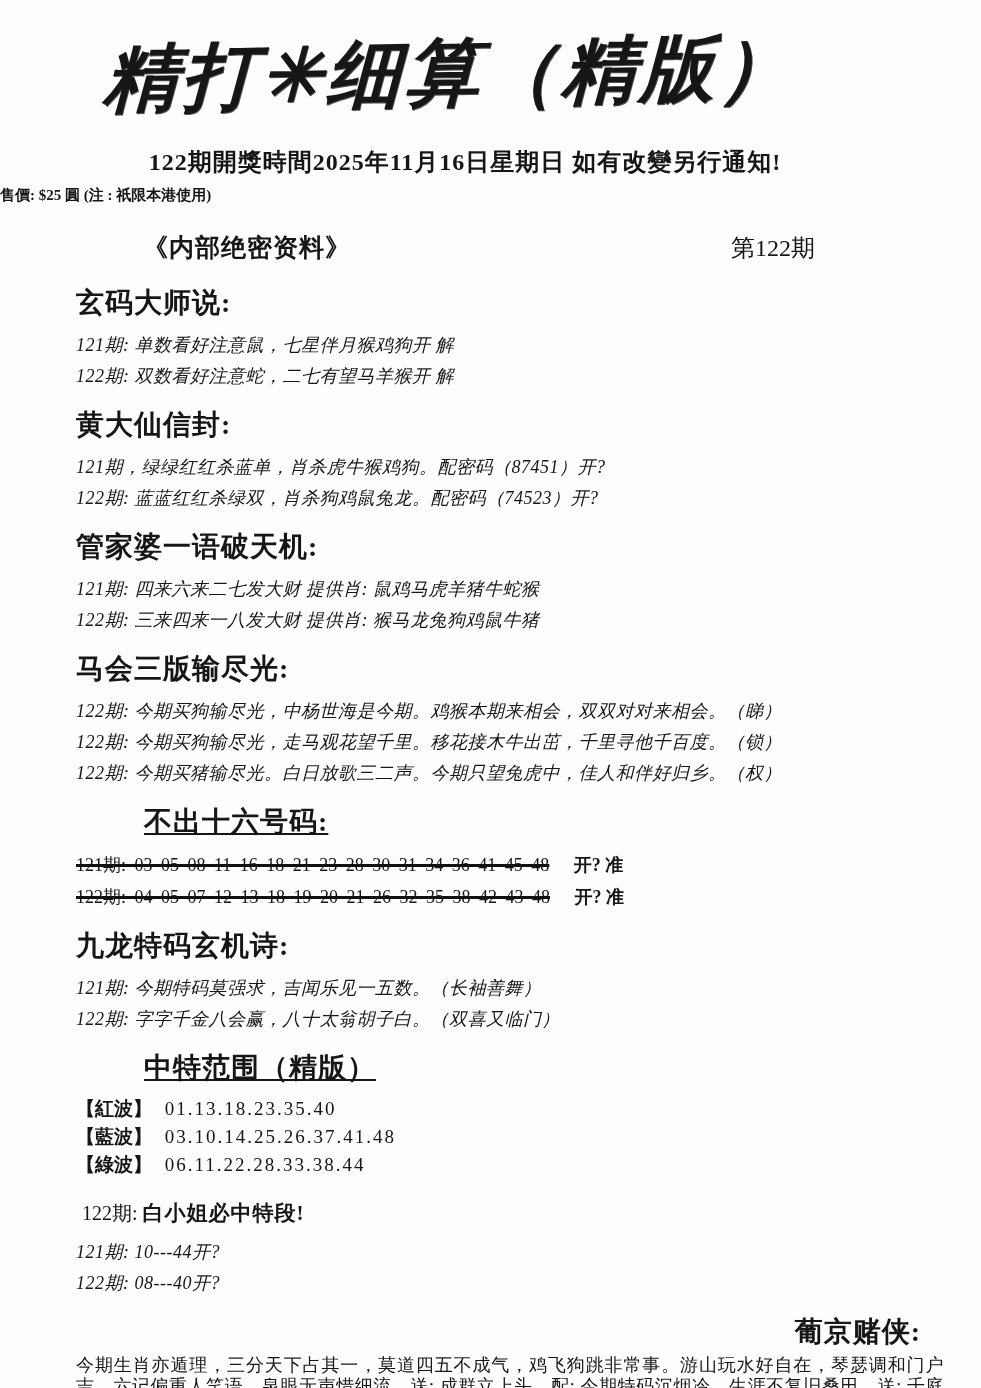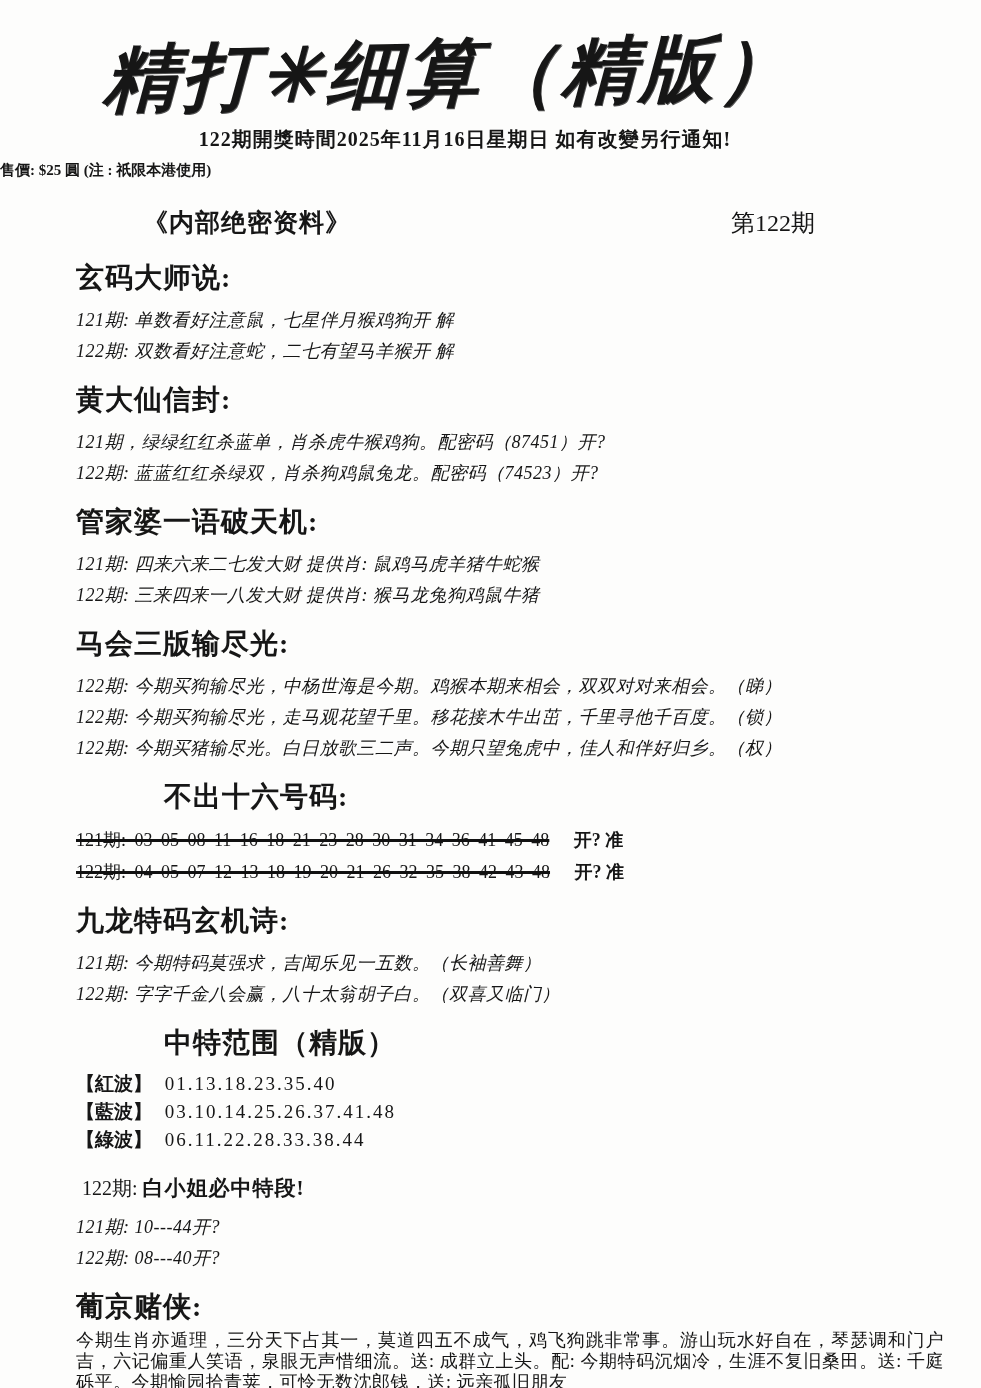--- a/index.html
+++ b/index.html
@@ -21,24 +21,24 @@
     font-size:74px;
     font-weight:700;
     white-space:nowrap;
     letter-spacing:4px;
     transform:skewX(-16deg) rotate(-1deg);
     filter:contrast(1.05);
     color:#1b1b1b;
     text-shadow:1px 1px 0 #555;
   }
   .draw-info{
-    margin-top:2px;
+    margin-top:22px;
     width:930px;
     text-align:center;
-    font-size:20px;
+    font-size:24px;
     font-weight:700;
     letter-spacing:1px;
   }
   .price-note{
     margin-top:8px;
     width:930px;
     text-align:left;
     font-size:15px;
     font-weight:700;
   }
@@ -53,21 +53,21 @@
   .issue-label{font-size:24px;font-weight:400;}
   
   .content{padding:6px 60px 0 76px;}
   .section{margin-top:14px;}
   .section-heading{
     font-size:28px;
     font-weight:700;
     margin:14px 0 8px 0;
     letter-spacing:1px;
   }
-  .section-heading.indent{margin-left:88px;}
+  .section-heading.indent{margin-left:68px;text-decoration:underline;}
   .line{
     font-size:18px;
     line-height:31px;
     letter-spacing:0.5px;
     white-space:nowrap;
     font-style:italic;
   }
   
   .strike-row{font-size:18px;line-height:32px;white-space:nowrap;}
   .struck{
@@ -181,21 +181,21 @@
 
     <div class="section">
       <div class="bai-heading">
         <span>122期: </span><span class="bold">白小姐必中特段!</span>
       </div>
       <div class="line">121期: 10---44开?</div>
       <div class="line">122期: 08---40开?</div>
     </div>
 
     <div class="section">
-      <div class="section-heading" style="margin-bottom:2px;">葡京赌侠:</div>
+      <div class="section-heading" style="margin-bottom:2px;text-align:right;">葡京赌侠:</div>
       <div class="paragraph">今期生肖亦遁理，三分天下占其一，莫道四五不成气，鸡飞狗跳非常事。游山玩水好自在，琴瑟调和门户吉，六记偏重人笑语，泉眼无声惜细流。送: 成群立上头。配: 今期特码沉烟冷，生涯不复旧桑田。送: 千庭砾平。今期愉园拾青荚，可怜无数沈郎钱，送: 远亲孤旧朋友</div>
     </div>
 
   </div>
 
   <div class="footer">
     <div class="footer-org-row">
       <span class="logo">
         <svg viewBox="0 0 50 32" width="50" height="32">
           <ellipse cx="25" cy="16" rx="23" ry="13.5" fill="#111"></ellipse>

